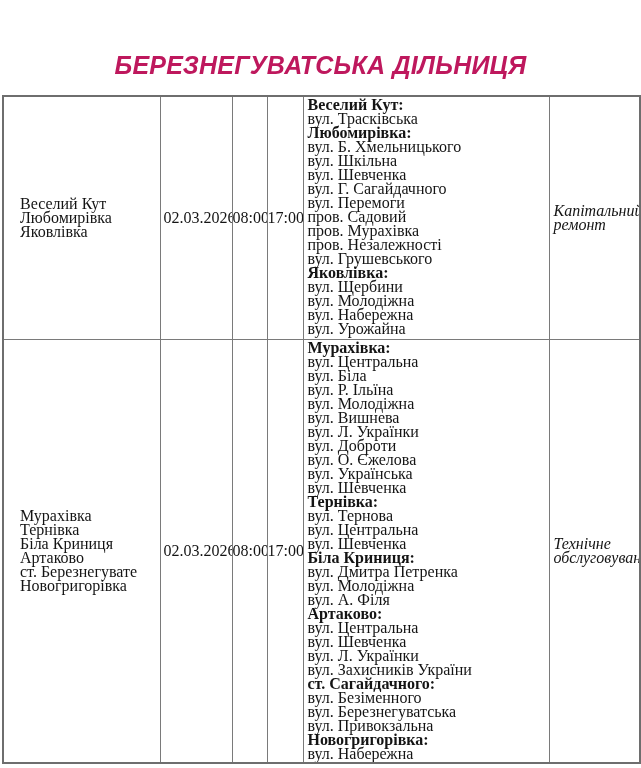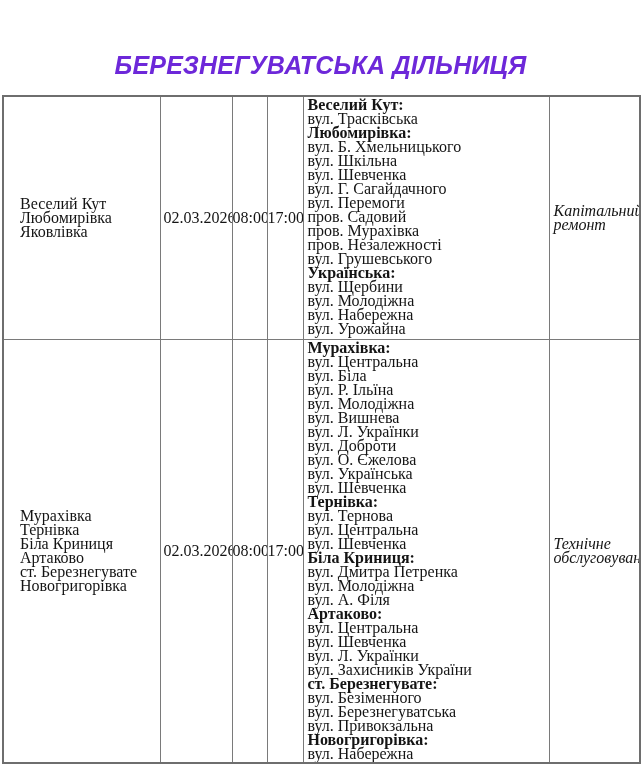--- a/index.html
+++ b/index.html
@@ -19,21 +19,21 @@
     overflow: hidden;
     background: #ffffff;
   }
   .title {
     font-family: "Liberation Sans", sans-serif;
     font-weight: bold;
     font-style: italic;
     font-size: 25px;
     line-height: 30px;
     text-align: center;
-    color: #6d28d9;
+    color: #be185d;
     margin: 0;
     padding: 50px 0 15px 0;
     letter-spacing: 0.2px;
   }
   table.schedule {
     border-collapse: collapse;
     table-layout: fixed;
     margin-left: 2px;
     width: 637px;
     border: 2px solid #6e6e6e;
@@ -87,21 +87,21 @@
             <div class="street-line bold">Любомирівка:</div>
             <div class="street-line">вул. Б. Хмельницького</div>
             <div class="street-line">вул. Шкільна</div>
             <div class="street-line">вул. Шевченка</div>
             <div class="street-line">вул. Г. Сагайдачного</div>
             <div class="street-line">вул. Перемоги</div>
             <div class="street-line">пров. Садовий</div>
             <div class="street-line">пров. Мурахівка</div>
             <div class="street-line">пров. Незалежності</div>
             <div class="street-line">вул. Грушевського</div>
-            <div class="street-line bold">Українська:</div>
+            <div class="street-line bold">Яковлівка:</div>
             <div class="street-line">вул. Щербини</div>
             <div class="street-line">вул. Молодіжна</div>
             <div class="street-line">вул. Набережна</div>
             <div class="street-line">вул. Урожайна</div>
           </td>
     <td class="col-work">Капітальний ремонт</td>
   </tr>
 
   <tr class="row-2">
     <td class="col-settlements">
@@ -133,21 +133,21 @@
             <div class="street-line">вул. Шевченка</div>
             <div class="street-line bold">Біла Криниця:</div>
             <div class="street-line">вул. Дмитра Петренка</div>
             <div class="street-line">вул. Молодіжна</div>
             <div class="street-line">вул. А. Філя</div>
             <div class="street-line bold">Артаково:</div>
             <div class="street-line">вул. Центральна</div>
             <div class="street-line">вул. Шевченка</div>
             <div class="street-line">вул. Л. Українки</div>
             <div class="street-line">вул. Захисників України</div>
-            <div class="street-line bold">ст. Березнегувате:</div>
+            <div class="street-line bold">ст. Сагайдачного:</div>
             <div class="street-line">вул. Безіменного</div>
             <div class="street-line">вул. Березнегуватська</div>
             <div class="street-line">вул. Привокзальна</div>
             <div class="street-line bold">Новогригорівка:</div>
             <div class="street-line">вул. Набережна</div>
           </td>
     <td class="col-work">Технічне обслуговування</td>
   </tr>
 </tbody>
   </table>

